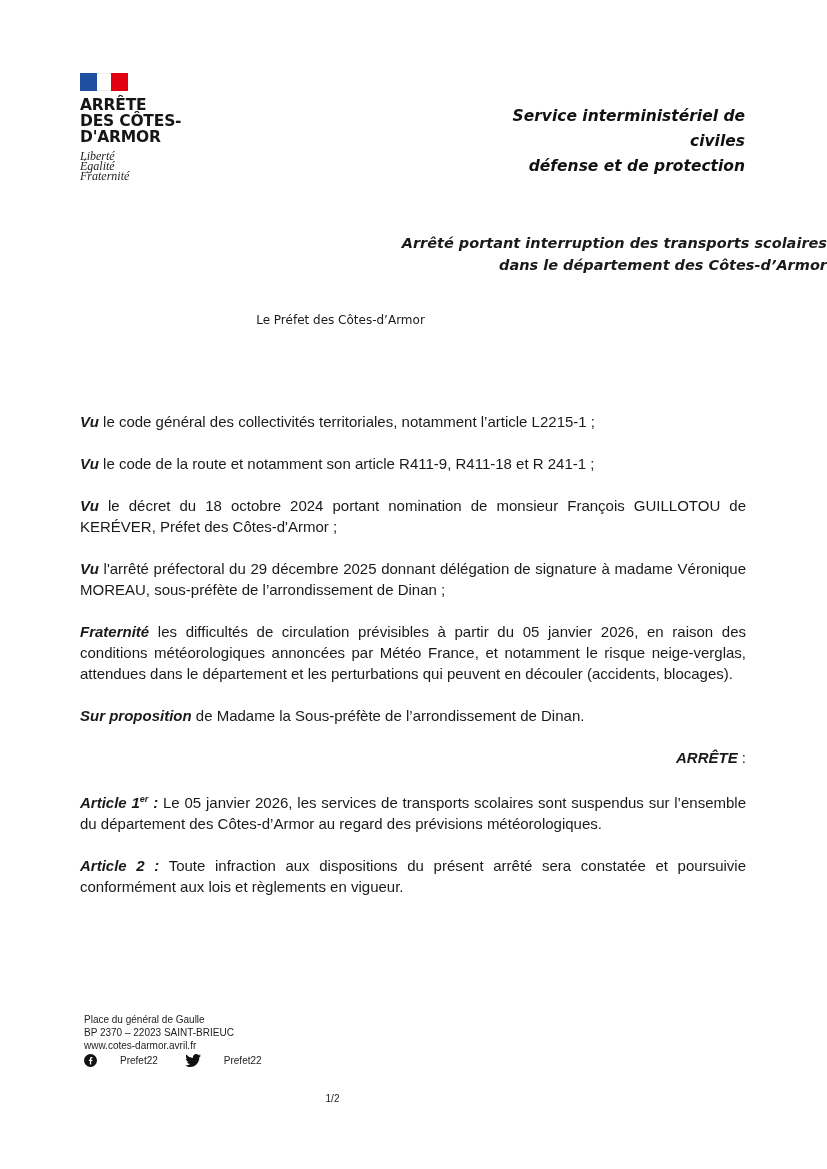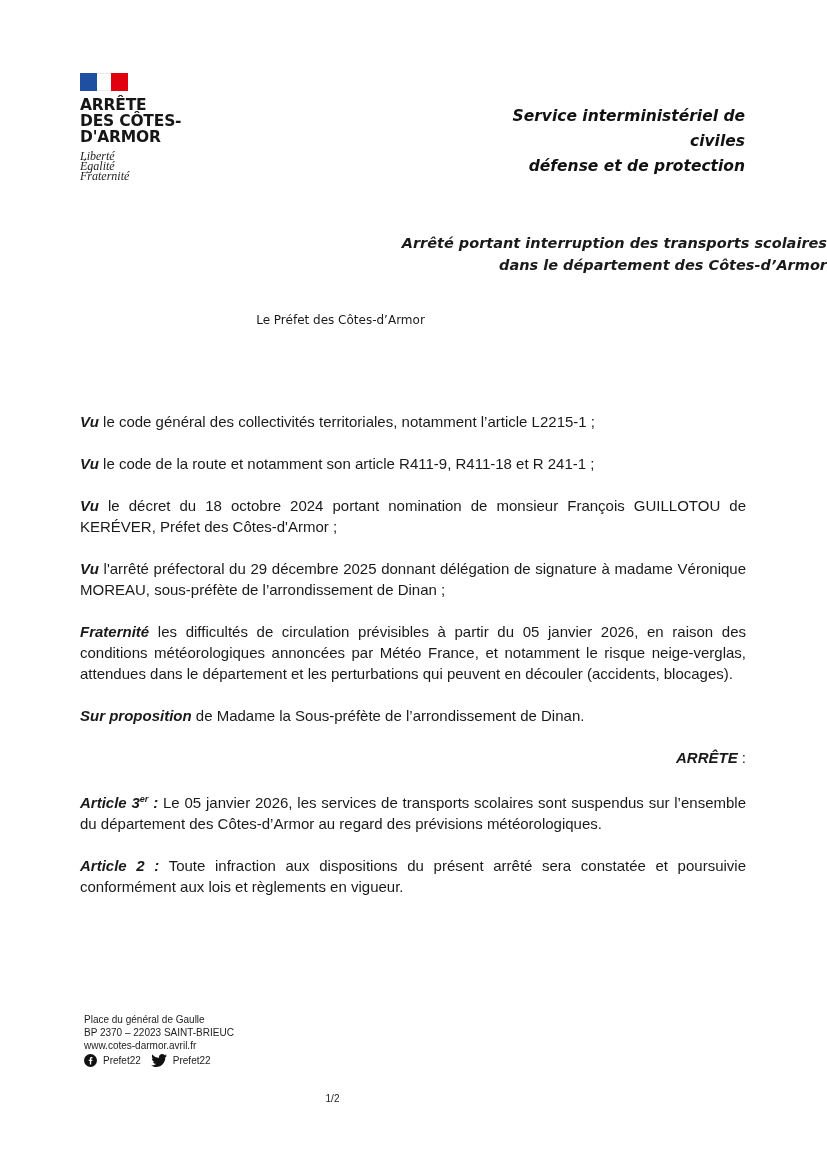--- a/index.html
+++ b/index.html
@@ -34,21 +34,21 @@
       text-align: justify;
     }
     .body-text p { margin: 0 0 21px 0; }
     .body-text b { font-style: italic; }
     .arrete { text-align: right; }
     sup { font-size: 9px; font-style: italic; }
     .footer {
       position: absolute; left: 84px; top: 1013px;
       font-family: "Liberation Sans", sans-serif; font-size: 10px; line-height: 13px; color: #222;
     }
-    .social { display: flex; align-items: center; gap: 6px; margin-top: 2px; }
+    .social { display: flex; align-items: center; gap: 23px; margin-top: 2px; }
     .social span.ic { display: inline-block; width: 13px; height: 13px; }
     .page-num {
       position: absolute; left: 0; width: 665px; top: 1093px; text-align: center;
       font-family: "Liberation Sans", sans-serif; font-size: 10px; color: #222;
     }
   </style>
 </head>
 <body>
 
 <div class="logo">
@@ -83,21 +83,21 @@
 <div class="prefet-line">Le Préfet des Côtes-d’Armor</div>
 
 <div class="body-text">
   <p><b>Vu</b><span> le code général des collectivités territoriales, notamment l’article L2215-1 ;</span></p>
   <p><b>Vu</b><span> le code de la route et notamment son article R411-9, R411-18 et R 241-1 ;</span></p>
   <p><b>Vu</b><span> le décret du 18 octobre 2024 portant nomination de monsieur François GUILLOTOU de KERÉVER, Préfet des Côtes-d'Armor ;</span></p>
   <p><b>Vu</b><span> l'arrêté préfectoral du 29 décembre 2025 donnant délégation de signature à madame Véronique MOREAU, sous-préfète de l’arrondissement de Dinan ;</span></p>
   <p><b>Fraternité</b><span> les difficultés de circulation prévisibles à partir du 05 janvier 2026, en raison des conditions météorologiques annoncées par Météo France, et notamment le risque neige-verglas, attendues dans le département et les perturbations qui peuvent en découler (accidents, blocages).</span></p>
   <p><b>Sur proposition</b><span> de Madame la Sous-préfète de l’arrondissement de Dinan.</span></p>
   <p class="arrete"><b>ARRÊTE</b><span> :</span></p>
-  <p><b><span>Article 3</span><sup>er</sup><span> :</span></b><span> Le 05 janvier 2026, les services de transports scolaires sont suspendus sur l’ensemble du département des Côtes-d’Armor au regard des prévisions météorologiques.</span></p>
+  <p><b><span>Article 1</span><sup>er</sup><span> :</span></b><span> Le 05 janvier 2026, les services de transports scolaires sont suspendus sur l’ensemble du département des Côtes-d’Armor au regard des prévisions météorologiques.</span></p>
   <p><b><span>Article 2</span><span> :</span></b><span> Toute infraction aux dispositions du présent arrêté sera constatée et poursuivie conformément aux lois et règlements en vigueur.</span></p>
 </div>
 
 <div class="footer">
   <div>Place du général de Gaulle</div>
   <div>BP 2370 – 22023 SAINT-BRIEUC</div>
   <div>www.cotes-darmor.avril.fr</div>
   <div class="social">
     <span class="ic">
       <svg width="13" height="13" viewBox="0 0 13 13">

